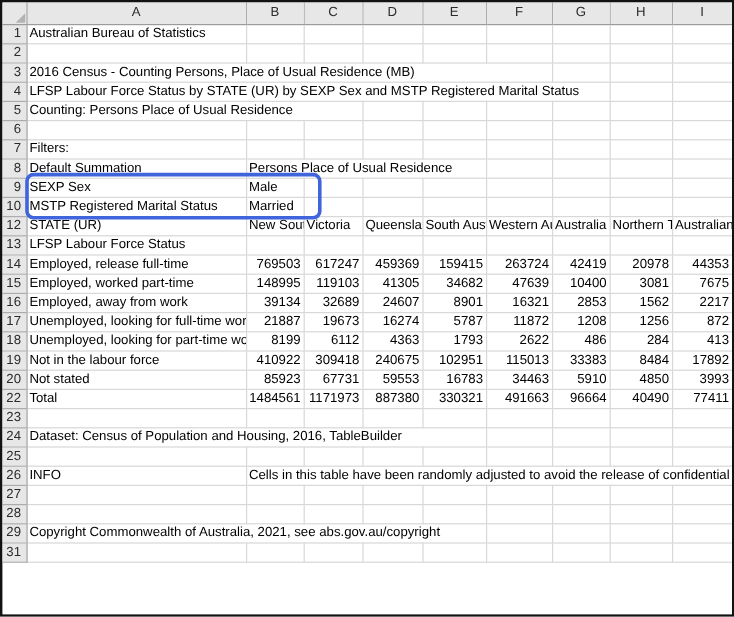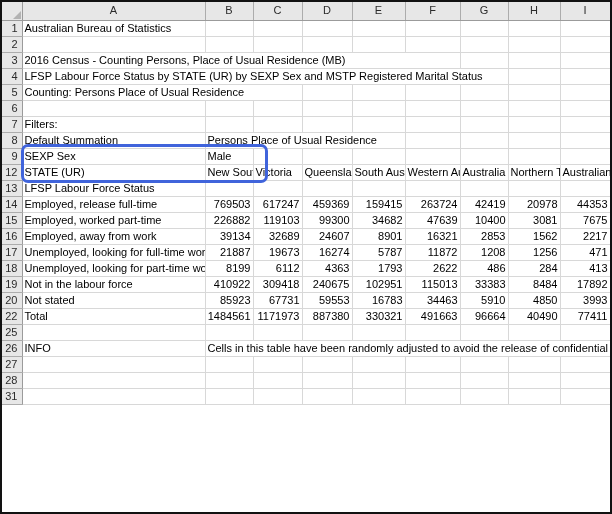--- a/index.html
+++ b/index.html
@@ -194,20 +194,32 @@
           <td>Male</td>
           <td></td>
           <td></td>
           <td></td>
           <td></td>
           <td></td>
           <td></td>
           <td></td>
         </tr>
         <tr>
+          <th class="rowhdr">10</th>
+          <td>MSTP Registered Marital Status</td>
+          <td>Married</td>
+          <td></td>
+          <td></td>
+          <td></td>
+          <td></td>
+          <td></td>
+          <td></td>
+          <td></td>
+        </tr>
+        <tr>
           <th class="rowhdr">12</th>
           <td>STATE (UR)</td>
           <td>New South Wales</td>
           <td>Victoria</td>
           <td>Queensland</td>
           <td>South Australia</td>
           <td>Western Australia</td>
           <td>Australia</td>
           <td>Northern Territory</td>
           <td>Australian Capital Territory</td>
@@ -232,23 +244,23 @@
           <td class="num">459369</td>
           <td class="num">159415</td>
           <td class="num">263724</td>
           <td class="num">42419</td>
           <td class="num">20978</td>
           <td class="num">44353</td>
         </tr>
         <tr>
           <th class="rowhdr">15</th>
           <td>Employed, worked part-time</td>
-          <td class="num">226882</td>
+          <td class="num">148995</td>
           <td class="num">119103</td>
-          <td class="num">99300</td>
+          <td class="num">41305</td>
           <td class="num">34682</td>
           <td class="num">47639</td>
           <td class="num">10400</td>
           <td class="num">3081</td>
           <td class="num">7675</td>
         </tr>
         <tr>
           <th class="rowhdr">16</th>
           <td>Employed, away from work</td>
           <td class="num">39134</td>
@@ -263,21 +275,21 @@
         <tr>
           <th class="rowhdr">17</th>
           <td>Unemployed, looking for full-time work</td>
           <td class="num">21887</td>
           <td class="num">19673</td>
           <td class="num">16274</td>
           <td class="num">5787</td>
           <td class="num">11872</td>
           <td class="num">1208</td>
           <td class="num">1256</td>
-          <td class="num">471</td>
+          <td class="num">872</td>
         </tr>
         <tr>
           <th class="rowhdr">18</th>
           <td>Unemployed, looking for part-time work</td>
           <td class="num">8199</td>
           <td class="num">6112</td>
           <td class="num">4363</td>
           <td class="num">1793</td>
           <td class="num">2622</td>
           <td class="num">486</td>
@@ -314,20 +326,40 @@
           <td class="num">1484561</td>
           <td class="num">1171973</td>
           <td class="num">887380</td>
           <td class="num">330321</td>
           <td class="num">491663</td>
           <td class="num">96664</td>
           <td class="num">40490</td>
           <td class="num">77411</td>
         </tr>
         <tr>
+          <th class="rowhdr">23</th>
+          <td></td>
+          <td></td>
+          <td></td>
+          <td></td>
+          <td></td>
+          <td></td>
+          <td></td>
+          <td></td>
+          <td></td>
+        </tr>
+        <tr>
+          <th class="rowhdr">24</th>
+          <td colspan="5">Dataset: Census of Population and Housing, 2016, TableBuilder</td>
+          <td></td>
+          <td></td>
+          <td></td>
+          <td></td>
+        </tr>
+        <tr>
           <th class="rowhdr">25</th>
           <td></td>
           <td></td>
           <td></td>
           <td></td>
           <td></td>
           <td></td>
           <td></td>
           <td></td>
           <td></td>
@@ -349,20 +381,28 @@
           <td></td>
           <td></td>
         </tr>
         <tr>
           <th class="rowhdr">28</th>
           <td></td>
           <td></td>
           <td></td>
           <td></td>
           <td></td>
+          <td></td>
+          <td></td>
+          <td></td>
+          <td></td>
+        </tr>
+        <tr>
+          <th class="rowhdr">29</th>
+          <td colspan="5">Copyright Commonwealth of Australia, 2021, see abs.gov.au/copyright</td>
           <td></td>
           <td></td>
           <td></td>
           <td></td>
         </tr>
         <tr>
           <th class="rowhdr">31</th>
           <td></td>
           <td></td>
           <td></td>

